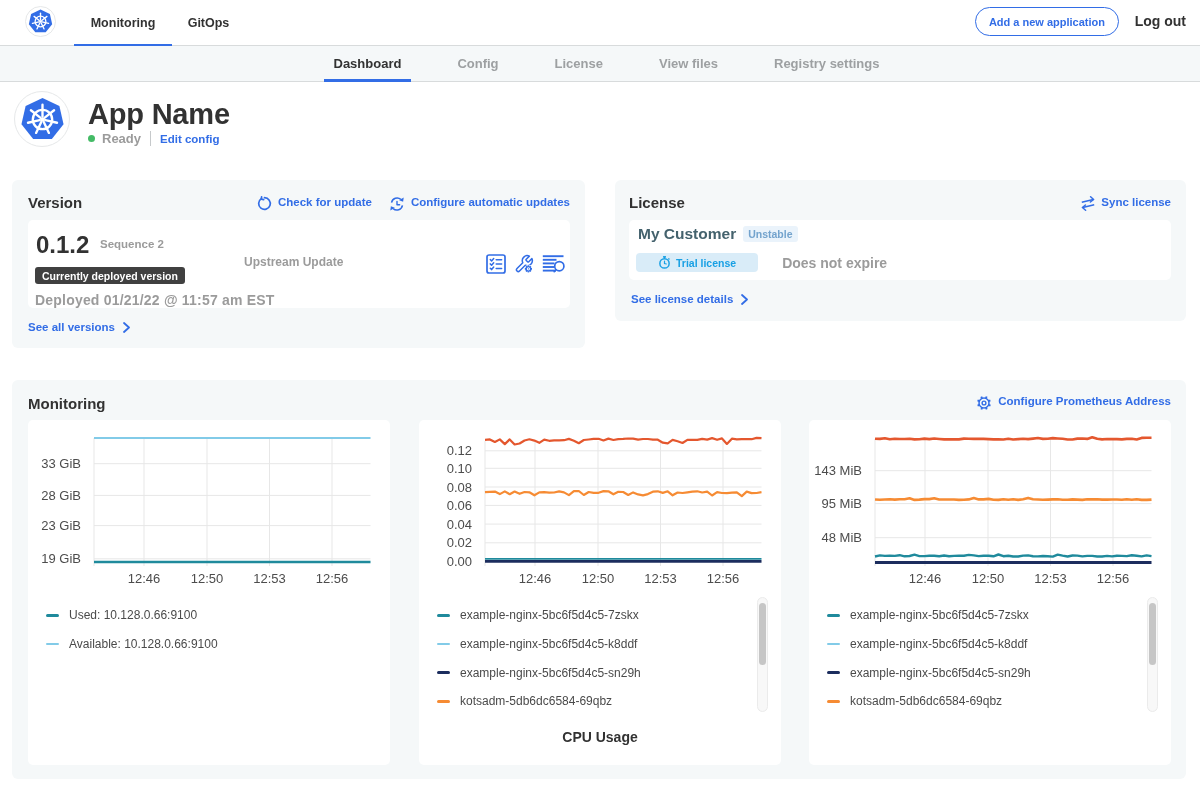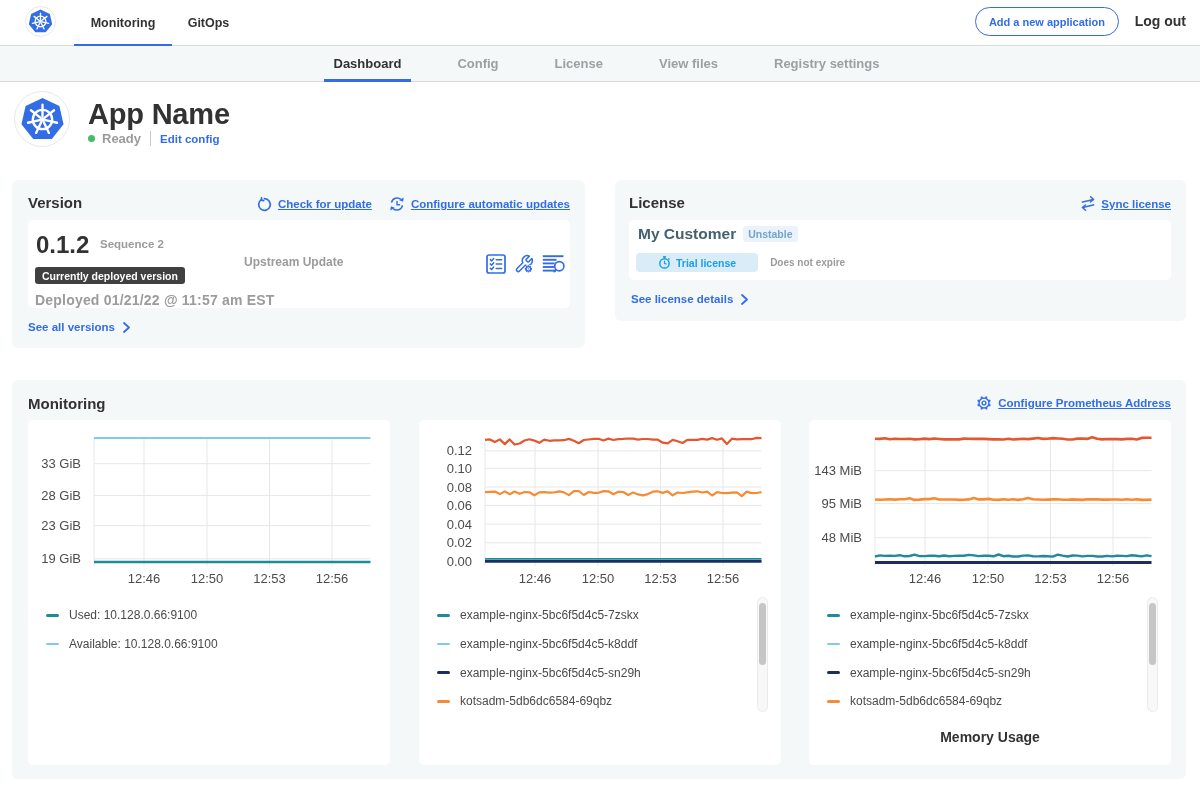--- a/index.html
+++ b/index.html
@@ -23,21 +23,21 @@
 .appicon { position:absolute; left:14px; top:91px; width:56px; height:56px; border-radius:50%; border:1px solid #e6e8e9; display:flex; align-items:center; justify-content:center; }
 .appname { position:absolute; left:88px; top:98px; font-size:29px; font-weight:700; color:#323232; letter-spacing:-0.2px; }
 .appstatus { position:absolute; left:88px; top:131px; display:flex; align-items:center; font-size:14px; }
 .dot { width:7px; height:7px; border-radius:50%; background:#44bb66; margin-right:7px; }
 .ready { color:#9b9b9b; font-weight:700; font-size:13px; }
 .vsep { width:1px; height:15px; background:#c6c9cb; margin:0 9px; }
 .editconfig { color:#326de6; font-weight:700; font-size:11.5px; }
 
 .card { position:absolute; background:#f5f8f9; border-radius:6px; }
 .card-title { font-size:15px; font-weight:700; color:#323232; }
-.icolink { display:inline-flex; align-items:center; color:#326de6; font-size:11.5px; font-weight:700; white-space:nowrap;text-decoration:underline; }
+.icolink { display:inline-flex; align-items:flex-start; color:#326de6; font-size:11.5px; font-weight:700; white-space:nowrap; }
 .icolink svg { margin-right:6px; flex:none; }
 .inner { position:absolute; background:#fff; border-radius:5px; }
 .seeall { position:absolute; display:inline-flex; align-items:center; color:#326de6; font-size:11.5px; font-weight:700; }
 .chev { margin-left:7px; }
 
 #versionCard { left:12px; top:180px; width:573px; height:168px; }
 #versionCard .card-title { position:absolute; left:16px; top:14px; }
 #versionCard .links { position:absolute; right:15px; top:16px; display:flex; gap:17px; }
 #versionCard .inner { left:16px; top:40px; width:542px; height:88px; }
 .vnum { position:absolute; left:8px; top:11px; font-size:24px; font-weight:700; color:#323232; }
@@ -51,21 +51,21 @@
 #licenseCard { left:615px; top:180px; width:571px; height:141px; }
 #licenseCard .card-title { position:absolute; left:14px; top:14px; }
 #licenseCard .links { position:absolute; right:15px; top:16px; }
 #licenseCard .inner { left:14px; top:40px; width:542px; height:60px; }
 .lrow1 { position:absolute; left:9px; top:5px; display:flex; align-items:center; }
 .lname { font-size:15.5px; font-weight:700; color:#44626d; }
 .lchannel { margin-left:7px; background:#eaf3fb; color:#73a3cd; font-size:10.5px; font-weight:700; border-radius:3px; padding:2px 5px; }
 .lrow2 { position:absolute; left:7px; top:33px; display:flex; align-items:center; }
 .ltrial { display:inline-flex; align-items:center; background:#d9ecf8; color:#18a0e4; font-size:10.5px; font-weight:700; border-radius:4px; padding:3px 22px; }
 .ltrial svg { margin-right:5px; }
-.lexpire { margin-left:12px; color:#9b9b9b; font-size:10px; font-weight:700; }
+.lexpire { margin-left:24px; color:#9b9b9b; font-size:14px; font-weight:700; }
 #licenseCard .seeall { left:16px; top:113px; }
 
 #monCard { left:12px; top:380px; width:1174px; height:399px; }
 #monCard .card-title { position:absolute; left:16px; top:15px; }
 #monCard .links { position:absolute; right:15px; top:15px; }
 .chartcard { position:absolute; top:40px; background:#fff; border-radius:5px; width:362px; height:345px; }
 #chart1 { left:16px; } #chart2 { left:407px; } #chart3 { left:797px; }
 .chart-title { position:absolute; bottom:20px; width:100%; text-align:center; font-size:14px; font-weight:700; color:#323232; }
 .legend { position:absolute; left:18px; top:181px; }
 .legend-item { display:flex; align-items:center; height:28.7px; font-size:12px; color:#4a4a4a; }
@@ -290,20 +290,21 @@
 </svg>
     <div class="legend">
       <div class="legend-item"><span class="legend-dash" style="background:#1f8a9c"></span>example-nginx-5bc6f5d4c5-7zskx</div>
       <div class="legend-item"><span class="legend-dash" style="background:#82cbe8"></span>example-nginx-5bc6f5d4c5-k8ddf</div>
       <div class="legend-item"><span class="legend-dash" style="background:#1c2d5e"></span>example-nginx-5bc6f5d4c5-sn29h</div>
       <div class="legend-item"><span class="legend-dash" style="background:#f68b33"></span>kotsadm-5db6dc6584-69qbz</div>
     </div>
     <div class="scrolltrack">
         <span class="scrollthumb"></span>
       </div>
+    <div class="chart-title">CPU Usage</div>
   </div>
   <div class="chartcard" id="chart3">
     <svg width="362" height="172" viewBox="0 0 362 172" font-family="Liberation Sans, sans-serif">
 <line x1="66" y1="19" x2="66" y2="146" stroke="#e7e7e7" stroke-width="1"></line>
 <line x1="116" y1="19" x2="116" y2="146" stroke="#e7e7e7" stroke-width="1"></line>
 <line x1="179" y1="19" x2="179" y2="146" stroke="#e7e7e7" stroke-width="1"></line>
 <line x1="241.5" y1="19" x2="241.5" y2="146" stroke="#e7e7e7" stroke-width="1"></line>
 <line x1="304" y1="19" x2="304" y2="146" stroke="#e7e7e7" stroke-width="1"></line>
 <line x1="66" y1="50.7" x2="342.5" y2="50.7" stroke="#e7e7e7" stroke-width="1"></line>
 <line x1="66" y1="83.6" x2="342.5" y2="83.6" stroke="#e7e7e7" stroke-width="1"></line>
@@ -322,15 +323,14 @@
 </svg>
     <div class="legend">
       <div class="legend-item"><span class="legend-dash" style="background:#1f8a9c"></span>example-nginx-5bc6f5d4c5-7zskx</div>
       <div class="legend-item"><span class="legend-dash" style="background:#82cbe8"></span>example-nginx-5bc6f5d4c5-k8ddf</div>
       <div class="legend-item"><span class="legend-dash" style="background:#1c2d5e"></span>example-nginx-5bc6f5d4c5-sn29h</div>
       <div class="legend-item"><span class="legend-dash" style="background:#f68b33"></span>kotsadm-5db6dc6584-69qbz</div>
     </div>
     <div class="scrolltrack">
         <span class="scrollthumb"></span>
       </div>
-    <div class="chart-title">Memory Usage</div>
   </div>
 </div>
 
 </body></html>

